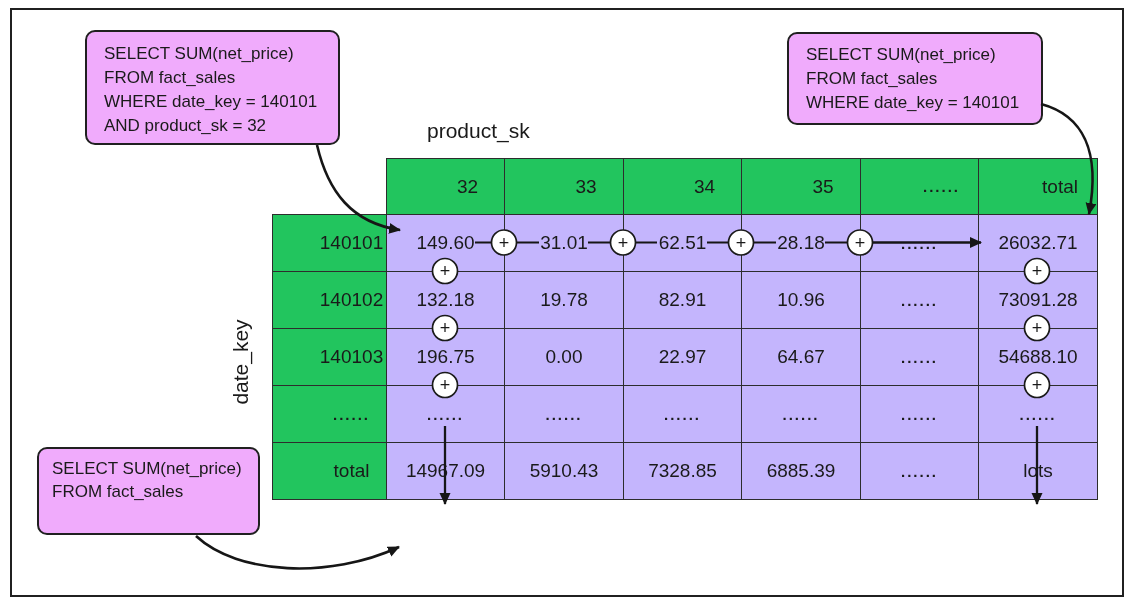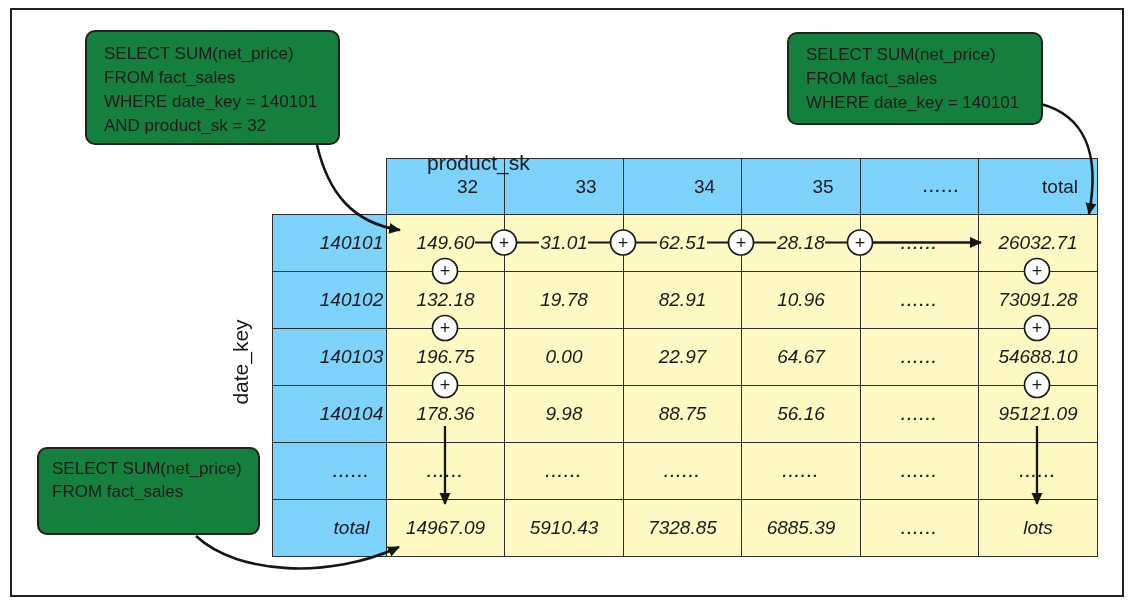--- a/index.html
+++ b/index.html
@@ -6,45 +6,45 @@
   body {
     width:1134px; height:606px; position:relative; overflow:hidden;
     background:#ffffff; color:#1a1a1a;
     font-family:"Liberation Sans", sans-serif;
   }
   .frame {
     position:absolute; left:10px; top:8px; width:1110px; height:585px;
     border:2px solid #202020; background:#ffffff;
   }
   .axis-col {
-    position:absolute; left:427px; top:119px; font-size:21px; z-index:2; white-space:nowrap;margin-top:32px;
+    position:absolute; left:427px; top:119px; font-size:21px; z-index:2; white-space:nowrap;
   }
   .axis-row {
     position:absolute; left:241px; top:362px; font-size:21px; z-index:2; white-space:nowrap;
     transform:translate(-50%,-50%) rotate(-90deg);
   }
   .callout {
-    position:absolute; box-sizing:border-box; background:#15803d;
+    position:absolute; box-sizing:border-box; background:#f0abfc;
     border:2px solid #202020; border-radius:10px;
     font-size:17px; line-height:24px; z-index:3; white-space:nowrap;
   }
   .callout-tl { left:85px;  top:30px;  width:255px; height:115px; padding:10px 0 0 17px; }
   .callout-tr { left:787px; top:32px;  width:256px; height:93px;  padding:9px 0 0 17px; }
   .callout-bl { left:37px;  top:447px; width:223px; height:88px;  padding:8px 0 0 13px; line-height:23px; }
   table.fact {
     position:absolute; left:272px; top:158px; border-collapse:collapse; z-index:1;
   }
   table.fact td {
     border:1.5px solid #2d2d2d; text-align:center; vertical-align:middle;
-    font-size:19px; padding:0; background:#fef9c3;
-  }
-  table.fact td.hdr { background:#7dd3fc;padding-left:44px; }
+    font-size:19px; padding:0; background:#c4b5fd;
+  }
+  table.fact td.hdr { background:#22c55e;padding-left:44px; }
   table.fact td.corner { border:none; background:transparent; }
   table.fact tr.h { height:56px; }
-  table.fact tr.r { height:57px;font-style:italic; }
+  table.fact tr.r { height:57px; }
   table.fact td.dots { font-weight:bold; letter-spacing:2px; font-size:15px; }
   svg.overlay {
     position:absolute; left:0; top:0; z-index:4; pointer-events:none;
   }
   .seg   { stroke:#161616; stroke-width:2;   fill:none; }
   .arrow { stroke:#161616; stroke-width:2.3; fill:none; }
   .curve { stroke:#161616; stroke-width:2.6; fill:none; }
   .plus-circle { fill:#ffffff; stroke:#1a1a1a; stroke-width:1.7; }
   .plus-text { font-family:"Liberation Sans", sans-serif; font-size:18px; fill:#1a1a1a; }
 </style>
@@ -115,29 +115,20 @@
   <tr class="r">
     <td class="hdr">140103</td>
     <td>196.75</td>
     <td>0.00</td>
     <td>22.97</td>
     <td>64.67</td>
     <td class="dots">......</td>
     <td>54688.10</td>
   </tr>
   <tr class="r">
-    <td class="hdr">140104</td>
-    <td>178.36</td>
-    <td>9.98</td>
-    <td>88.75</td>
-    <td>56.16</td>
-    <td class="dots">......</td>
-    <td>95121.09</td>
-  </tr>
-  <tr class="r">
     <td class="hdr dots">......</td>
     <td class="dots">......</td>
     <td class="dots">......</td>
     <td class="dots">......</td>
     <td class="dots">......</td>
     <td class="dots">......</td>
     <td class="dots">......</td>
   </tr>
   <tr class="r">
     <td class="hdr">total</td>

